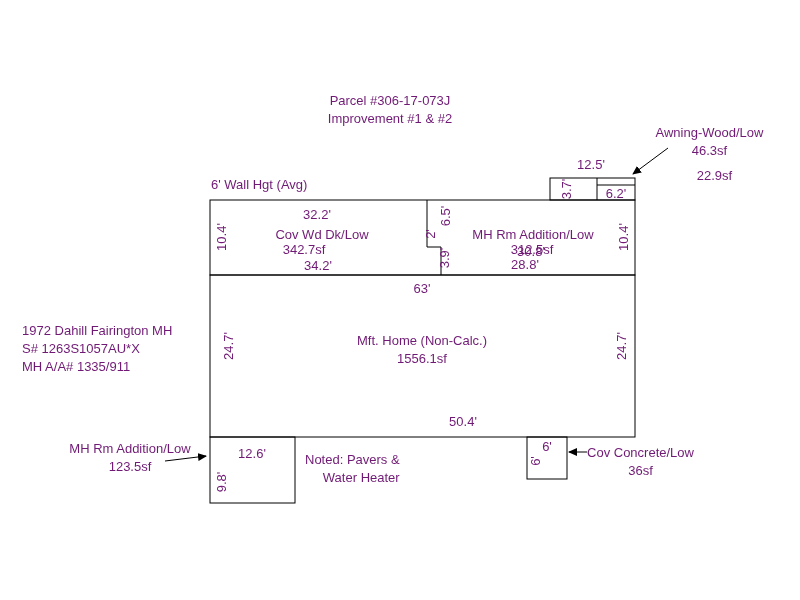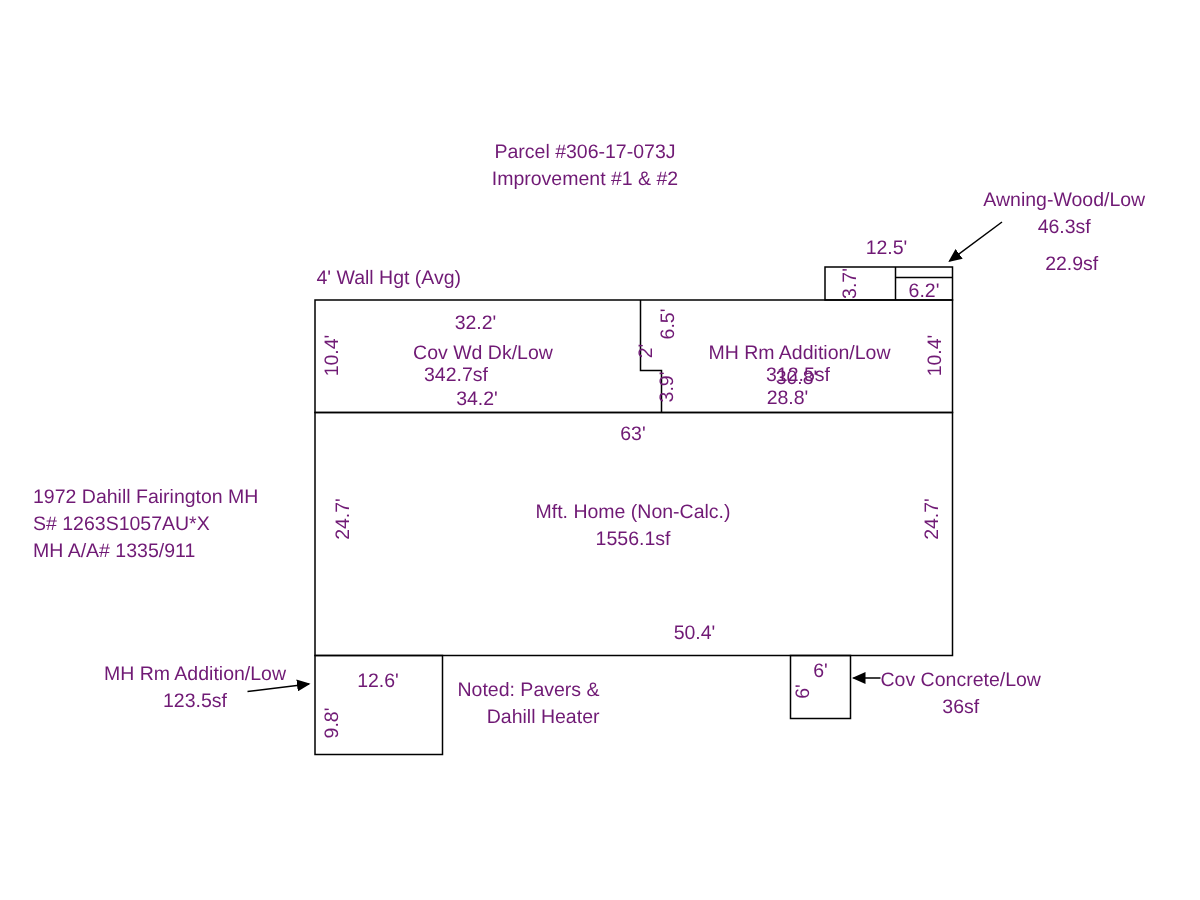--- a/index.html
+++ b/index.html
@@ -57,21 +57,21 @@
     <div>46.3sf</div>
   </div>
   <div class="blk tc" style="left:652px;top:167px;width:125px;">
     <div>22.9sf</div>
   </div>
 
   <div class="lbl tc" style="left:566px;top:156px;width:50px;">12.5'</div>
   <div class="vlabel" style="left:566px;top:189px;">3.7'</div>
   <div class="lbl tc" style="left:598px;top:185px;width:36px;">6.2'</div>
 
-  <div class="lbl" style="left:211px;top:176px;">4' Wall Hgt (Avg)</div>
+  <div class="lbl" style="left:211px;top:176px;">6' Wall Hgt (Avg)</div>
 
   <div class="lbl tc" style="left:267px;top:206px;width:100px;">32.2'</div>
   <div class="lbl tc" style="left:252px;top:226px;width:140px;">Cov Wd Dk/Low</div>
   <div class="lbl tc" style="left:254px;top:241px;width:100px;">342.7sf</div>
   <div class="lbl tc" style="left:268px;top:257px;width:100px;">34.2'</div>
   <div class="vlabel" style="left:221px;top:237px;">10.4'</div>
 
   <div class="vlabel" style="left:445px;top:216px;">6.5'</div>
   <div class="vlabel" style="left:430px;top:234px;">2'</div>
   <div class="vlabel" style="left:444px;top:258px;">3.9'</div>
@@ -98,21 +98,21 @@
   <div class="blk tc" style="left:55px;top:440px;width:150px;">
     <div>MH Rm Addition/Low</div>
     <div>123.5sf</div>
   </div>
 
   <div class="lbl tc" style="left:212px;top:445px;width:80px;">12.6'</div>
   <div class="vlabel" style="left:221px;top:482px;">9.8'</div>
 
   <div class="blk" style="left:305px;top:451px;text-align:right;">
     <div>Noted: Pavers &amp;</div>
-    <div>Dahill Heater</div>
+    <div>Water Heater</div>
   </div>
 
   <div class="lbl tc" style="left:527px;top:438px;width:40px;">6'</div>
   <div class="vlabel" style="left:535px;top:461px;">6'</div>
 
   <div class="blk tc" style="left:578px;top:444px;width:125px;">
     <div>Cov Concrete/Low</div>
     <div>36sf</div>
   </div>
 

